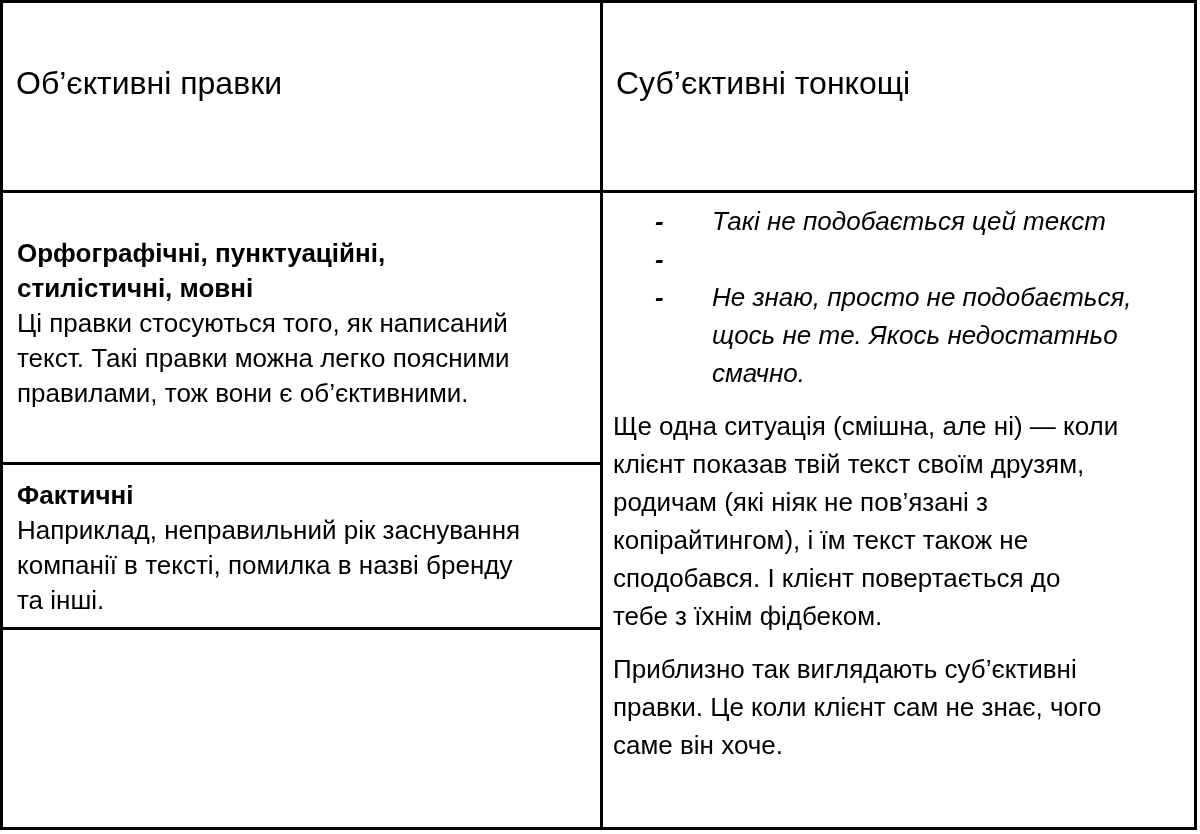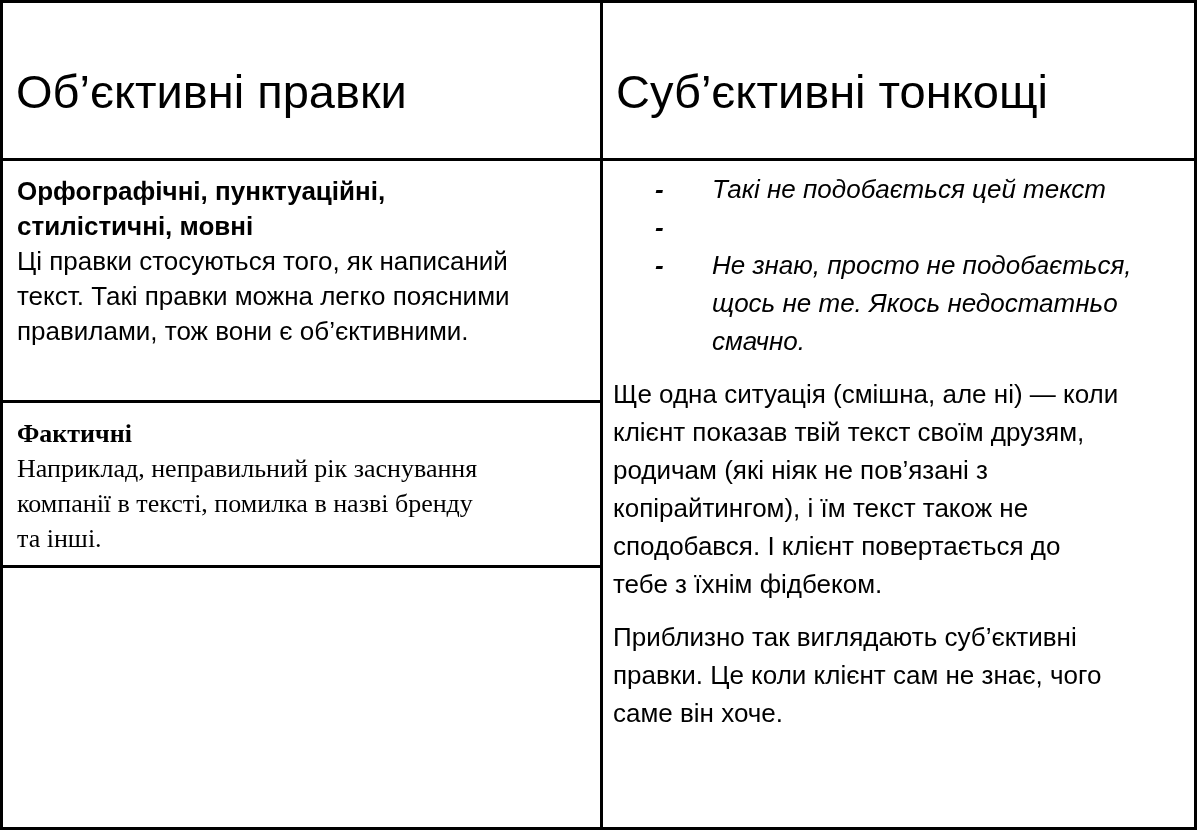--- a/index.html
+++ b/index.html
@@ -31,31 +31,31 @@
     min-width: 0;
   }
   .column.right {
     border-left: 3px solid #000000;
   }
   .cell {
     box-sizing: border-box;
     overflow: hidden;
   }
   .cell-header {
-    height: 158px;
+    height: 190px;
     border-bottom: 3px solid #000000;
     padding: 62px 8px 8px 13px;
-    font-size: 47px;
+    font-size: 32px;
     line-height: 1.15;
     font-weight: 400;
     white-space: nowrap;
   }
   
-  .row-1 { height: 242px; border-bottom: 3px solid #000000; }
-  .row-2 { height: 165px; border-bottom: 3px solid #000000; font-family: Liberation Serif, serif; }
+  .row-1 { height: 242px; border-bottom: 3px solid #000000; margin-top: 30px; }
+  .row-2 { height: 165px; border-bottom: 3px solid #000000; }
   .row-3 { flex: 1; }
   .section {
     padding: 13px 4px 0 14px;
     font-size: 26px;
     line-height: 35px;
   }
   .section-title {
     font-weight: bold;
     white-space: pre-line;
   }

